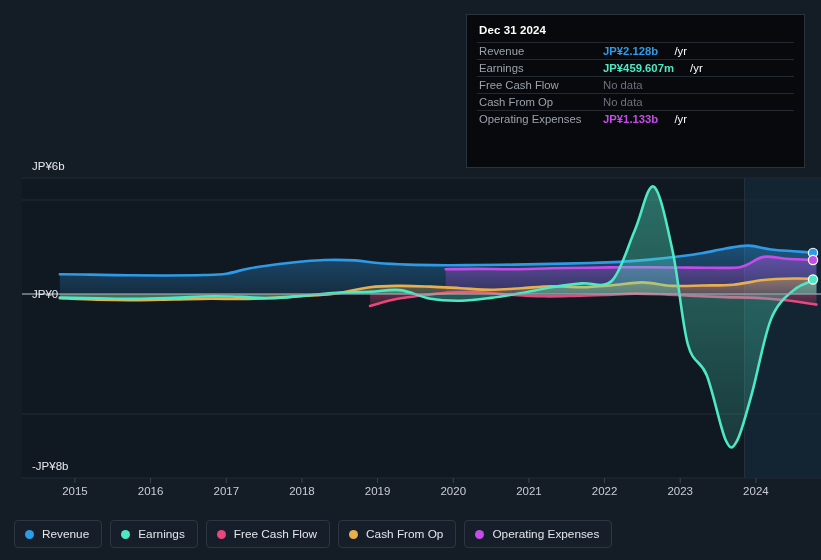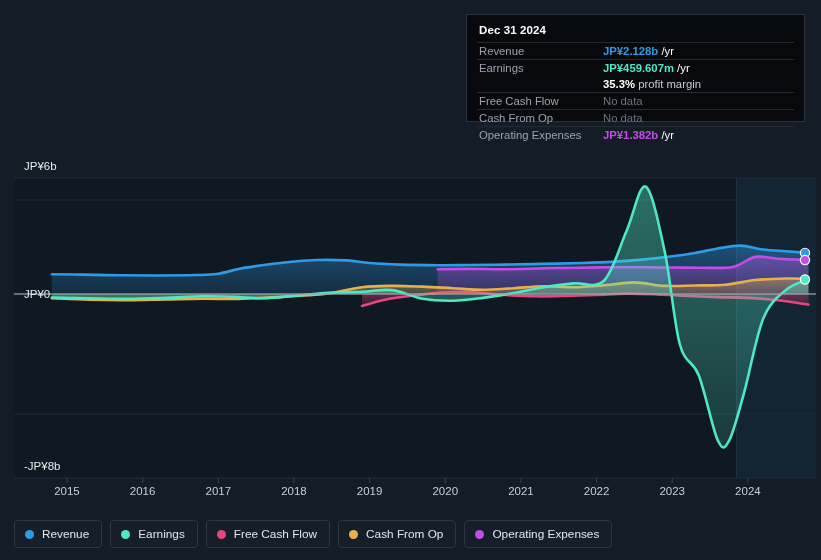--- a/index.html
+++ b/index.html
@@ -5,40 +5,40 @@
   * { box-sizing: border-box; margin: 0; padding: 0; }
   html, body {
     width: 821px; height: 560px;
     background: #141c26;
     font-family: "Liberation Sans", sans-serif;
     overflow: hidden;
   }
   #root { position: relative; width: 821px; height: 560px; }
 
   
-  #chart-wrap { position: absolute; left: 0; top: 0; width: 790px; height: 508px; }
+  #chart-wrap { position: absolute; left: 8px; top: 0; width: 790px; height: 508px; }
   #chart-svg { display: block; }
 
   .axis-label {
     fill: #e8eaed;
     font-family: "Liberation Sans", sans-serif;
     font-size: 11.5px;
   }
   .x-tick-label {
     fill: #c9ced6;
     font-family: "Liberation Sans", sans-serif;
     font-size: 11.5px;
     text-anchor: middle;
   }
 
   
   #tooltip {
     position: absolute;
     left: 466px; top: 14px;
-    width: 339px; height: 108px;
+    width: 339px; height: 154px;
     background: #07090c;
     border: 1px solid #2a323d;
     padding: 8px 10px 4px 10px;
   }
   #tooltip .tt-date {
     color: #ffffff;
     font-size: 11.5px;
     font-weight: bold;
     padding: 1px 0 6px 2px;
     letter-spacing: .1px;
@@ -46,21 +46,21 @@
   #tooltip table { width: 100%; border-collapse: collapse; }
   #tooltip td {
     font-size: 11.3px;
     padding: 2px 0 2px 2px;
     border-top: 1px solid #232a33;
     white-space: nowrap;
   }
   #tooltip tr.no-rule td { border-top: none; }
   .tt-label { color: #9aa3ad; width: 124px; }
   .tt-val { color: #ffffff; }
-  .tt-unit { color: #ffffff; font-weight: normal; }
+  .tt-unit { color: #ffffff; font-weight: normal; padding-left: 13px; }
   .tt-nodata { color: #6b737d; text-align: right; }
   .tt-amount { font-weight: bold; margin-top: 36px; }
   .tt-margin-pct { color: #ffffff; font-weight: bold; }
   .tt-margin-text { color: #c7ccd3; font-weight: normal; }
 
   
   #legend {
     position: absolute;
     left: 0; top: 508px;
     width: 821px; height: 52px;
@@ -168,35 +168,31 @@
     <table>
       <tbody id="tooltip-rows">
           <tr>
             <td class="tt-label">Revenue</td>
             <td class="tt-val"><span class="tt-amount" style="color: rgb(46, 155, 232);">JP¥2.128b</span><span class="tt-unit"> /yr</span></td>
           </tr>
           <tr>
             <td class="tt-label">Earnings</td>
             <td class="tt-val"><span class="tt-amount" style="color: rgb(79, 232, 196);">JP¥459.607m</span><span class="tt-unit"> /yr</span></td>
           </tr>
-          <tr class="no-rule">
-            <td class="tt-label"></td>
-            <td><span class="tt-margin-pct">35.3%</span><span class="tt-margin-text"> profit margin</span></td>
-          </tr>
           <tr>
             <td class="tt-label">Free Cash Flow</td>
             <td class="tt-val"><span class="tt-nodata">No data</span></td>
           </tr>
           <tr>
             <td class="tt-label">Cash From Op</td>
             <td class="tt-val"><span class="tt-nodata">No data</span></td>
           </tr>
           <tr>
             <td class="tt-label">Operating Expenses</td>
-            <td class="tt-val"><span class="tt-amount" style="color: rgb(196, 77, 232);">JP¥1.382b</span><span class="tt-unit"> /yr</span></td>
+            <td class="tt-val"><span class="tt-amount" style="color: rgb(196, 77, 232);">JP¥1.133b</span><span class="tt-unit"> /yr</span></td>
           </tr>
         </tbody>
     </table>
   </div>
 
   <div id="legend">
       <div class="legend-item">
         <span class="legend-dot" style="background: rgb(46, 155, 232);"></span>
         <span class="legend-text">Revenue</span>
       </div>

